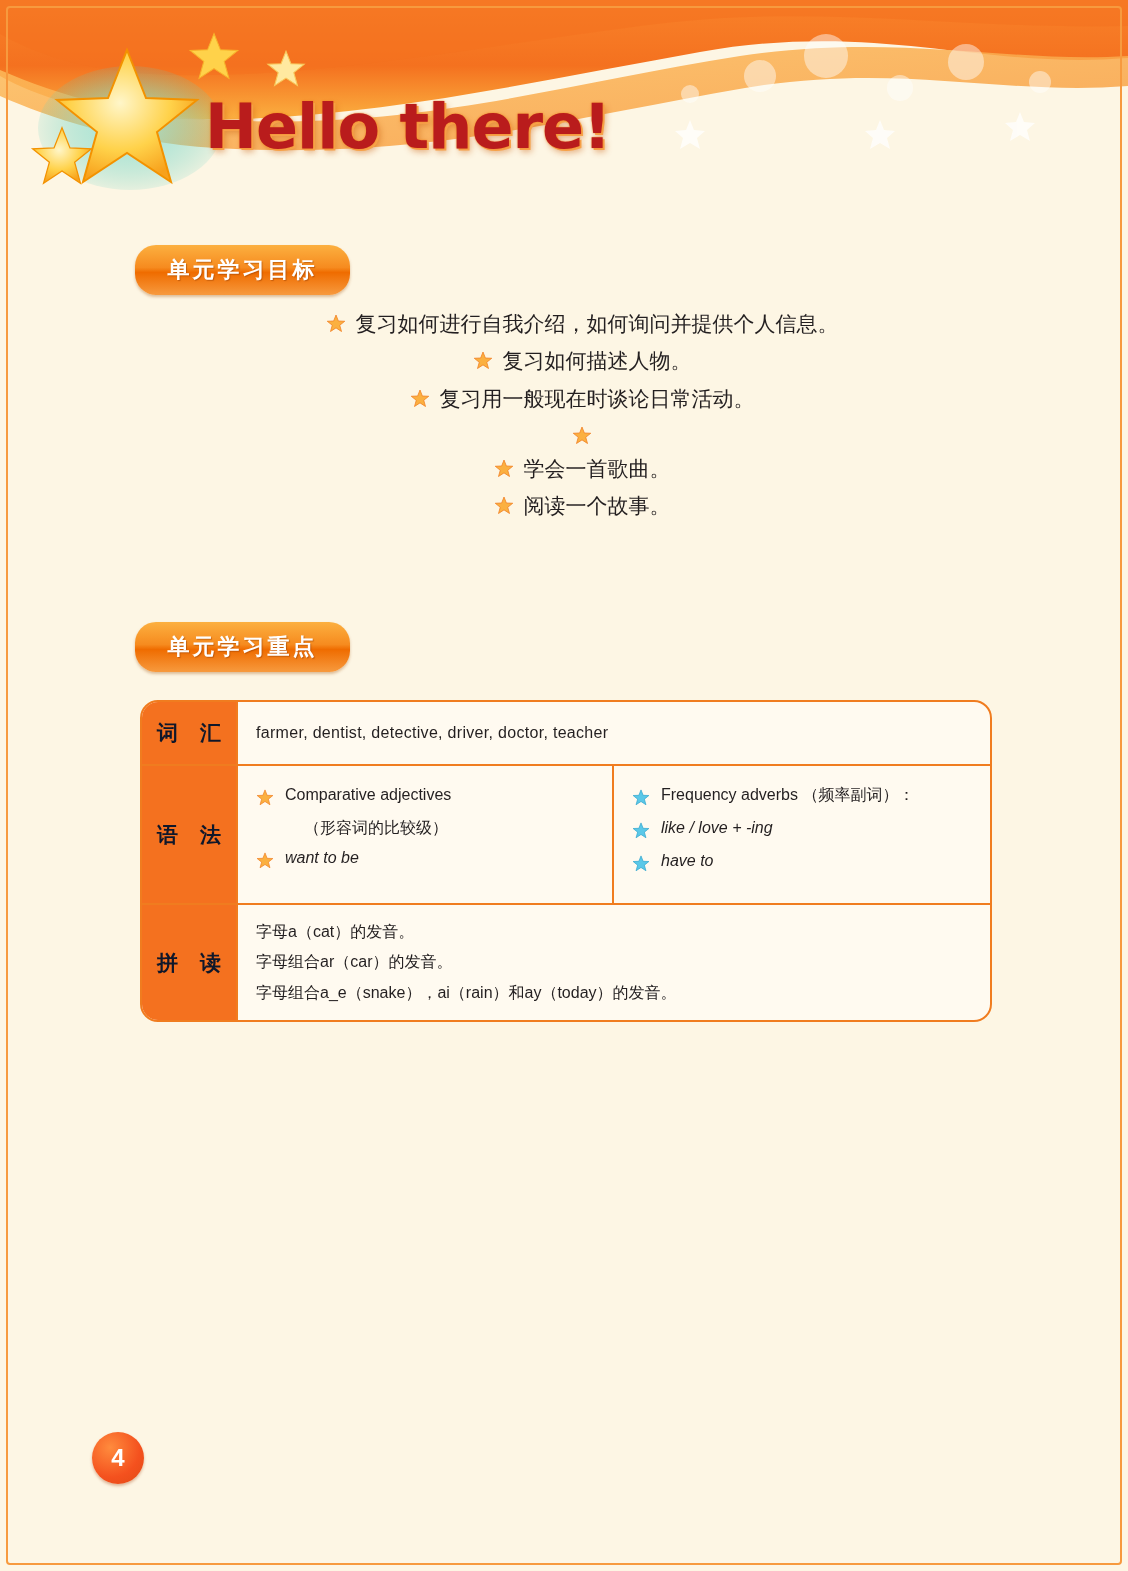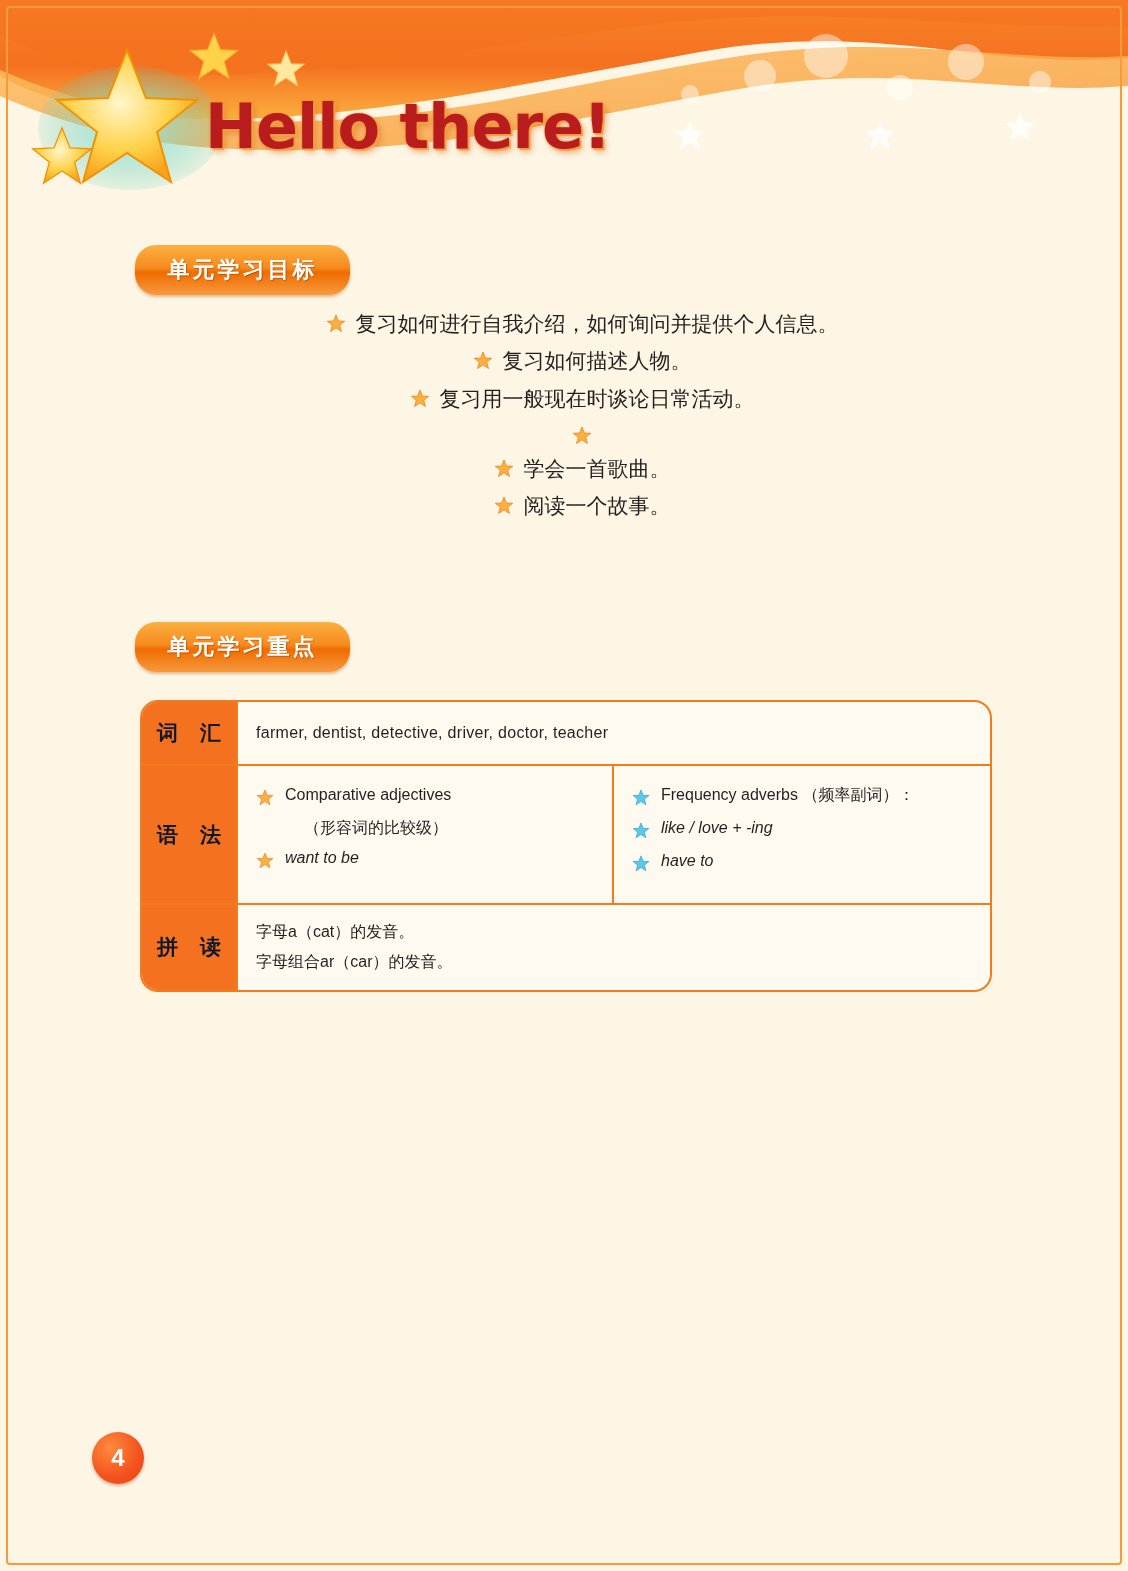--- a/index.html
+++ b/index.html
@@ -390,20 +390,21 @@
         </div>
 
       </div>
     </div>
 
     <div class="kp-row">
       <div class="kp-label">拼  读</div>
       <div class="kp-body kp-spell">
         <p>字母a（cat）的发音。</p>
         <p>字母组合ar（car）的发音。</p>
+        <p>字母组合a_e（snake），ai（rain）和ay（today）的发音。</p>
       </div>
     </div>
 
   </div>
 
   <div class="page-number">4</div>
 
   <div class="page-border"></div>
 </div>
 

